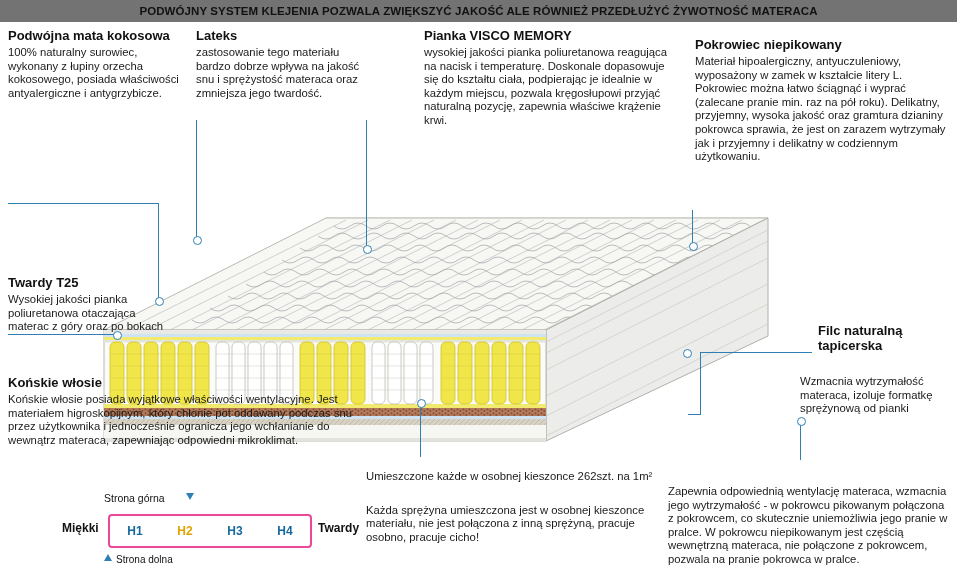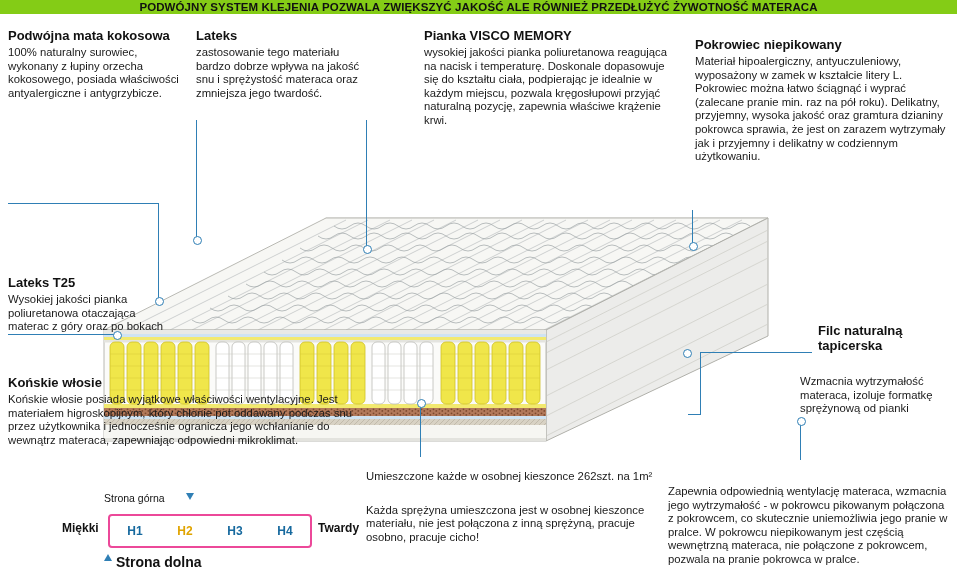--- a/index.html
+++ b/index.html
@@ -8,22 +8,22 @@
     background:#ffffff;
     font-family:"Liberation Sans", sans-serif;
     color:#1a1a1a;
     position:relative;
     overflow:hidden;
   }
   .root{position:absolute;inset:0;}
 
   
   .banner{
-    position:absolute;left:0;top:0;width:957px;height:14px;
-    background:#84cc16;
+    position:absolute;left:0;top:0;width:957px;height:22px;
+    background:#737373;
     display:flex;align-items:center;justify-content:center;
   }
   .banner span{
     font-size:11.5px;font-weight:bold;letter-spacing:.1px;color:#111;
     white-space:nowrap;
   }
 
   
   .blk{position:absolute;}
   .blk .hd{font-weight:bold;font-size:13px;line-height:15px;color:#111;margin-bottom:3px;}
@@ -32,21 +32,21 @@
   
   .ln{position:absolute;background:#2f7fb5;}
   .lnh{height:1px;}
   .lnv{width:1px;}
   .dot{position:absolute;width:7px;height:7px;border-radius:50%;
        border:1.4px solid #2f7fb5;background:#ffffff;}
 
   
   .scale-wrap{position:absolute;left:10px;top:492px;width:330px;height:76px;margin-left:48px;}
   .scale-top-label{position:absolute;left:46px;top:0;font-size:10.5px;color:#111;}
-  .scale-bot-label{position:absolute;left:58px;top:62px;font-size:14px;font-weight:bold;color:#111;}
+  .scale-bot-label{position:absolute;left:58px;top:62px;font-size:10px;font-weight:normal;color:#111;}
   .arrow-dn{position:absolute;left:128px;top:1px;width:0;height:0;
      border-left:4px solid transparent;border-right:4px solid transparent;border-top:7px solid #2f7fb5;}
   .arrow-up{position:absolute;left:46px;top:62px;width:0;height:0;
      border-left:4px solid transparent;border-right:4px solid transparent;border-bottom:7px solid #2f7fb5;}
   .scale-box{position:absolute;left:50px;top:22px;width:200px;height:30px;
      border:2px solid #ec4899;border-radius:4px;background:#fff;display:flex;}
   .scale-box div{flex:1;display:flex;align-items:center;justify-content:center;
      font-size:12px;font-weight:bold;color:#16699e;}
   .scale-box div.on{color:#e0a400;}
   .soft{position:absolute;left:4px;top:29px;font-size:12px;font-weight:bold;color:#111;}
@@ -259,21 +259,21 @@
     <div class="hd">Pianka VISCO MEMORY</div>
     <div class="tx">wysokiej jakości pianka poliuretanowa reagująca na nacisk i temperaturę. Doskonale dopasowuje się do kształtu ciała, podpierając je idealnie w każdym miejscu, pozwala kręgosłupowi przyjąć naturalną pozycję, zapewnia właściwe krążenie krwi.</div>
   </div>
 
   <div class="blk" style="left:695px;top:37px;width:254px;">
     <div class="hd">Pokrowiec niepikowany</div>
     <div class="tx">Materiał hipoalergiczny, antyuczuleniowy, wyposażony w zamek w kształcie litery L. Pokrowiec można łatwo ściągnąć i wyprać (zalecane pranie min. raz na pół roku). Delikatny, przyjemny, wysoka jakość oraz gramtura dzianiny pokrowca sprawia, że jest on zarazem wytrzymały jak i przyjemny i delikatny w codziennym użytkowaniu.</div>
   </div>
 
   <div class="blk" style="left:8px;top:275px;width:168px;">
-    <div class="hd">Lateks T25</div>
+    <div class="hd">Twardy T25</div>
     <div class="tx">Wysokiej jakości pianka poliuretanowa otaczająca materac z góry oraz po bokach</div>
   </div>
 
   <div class="blk" style="left:8px;top:375px;width:345px;">
     <div class="hd">Końskie włosie</div>
     <div class="tx">Końskie włosie posiada wyjątkowe właściwości wentylacyjne. Jest materiałem higroskopijnym, który chłonie pot oddawany podczas snu przez użytkownika i jednocześnie ogranicza jego wchłanianie do wewnątrz materaca, zapewniając odpowiedni mikroklimat.</div>
   </div>
 
   <div class="blk" style="left:366px;top:470px;width:290px;">
     <div class="tx">Umieszczone każde w osobnej kieszonce 262szt. na 1m²</div>

